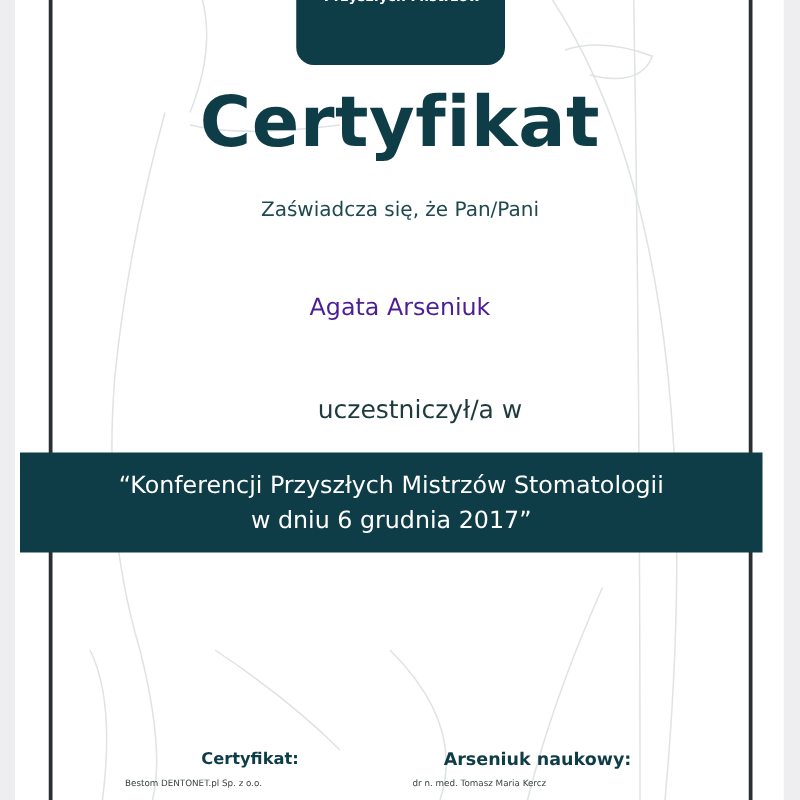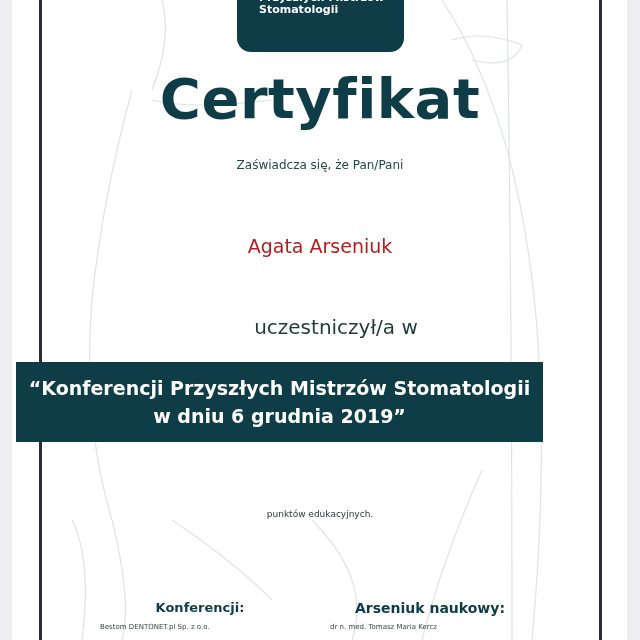--- a/index.html
+++ b/index.html
@@ -25,26 +25,26 @@
       box-sizing: border-box;
     }
     .tab span { display: block; }
     .title {
       position: absolute; left: 0; width: 640px; top: 66px; text-align: center;
       font-size: 56px; font-weight: bold; color: #0e3d47; letter-spacing: 0.5px;
     }
     .line {
       position: absolute; left: 0; width: 640px; text-align: center; color: #1b3a3d;
     }
-    .attest { top: 158px; font-size: 12px; color: #1e4a4f; }
-    .name { top: 235px; font-size: 19px; color: #b91c1c; }
+    .attest { top: 158px; font-size: 16px; color: #1e4a4f; }
+    .name { top: 235px; font-size: 19px; color: #4c1d95; }
     .took { top: 315px; font-size: 20px; color: #1e3a3d; margin-left: 16px; }
     .banner {
-      position: absolute; left: 16px; top: 362px; width: 527px; height: 80px;
-      background: #0e3d47; color: #fff; text-align: center; font-weight: bold;
+      position: absolute; left: 16px; top: 362px; width: 594px; height: 80px;
+      background: #0e3d47; color: #fff; text-align: center; font-weight: normal;
       font-size: 19px; line-height: 28px; padding-top: 12px; box-sizing: border-box;
     }
     .banner span { display: block; }
     .legal {
       position: absolute; left: 80px; width: 480px; top: 508px; text-align: center;
       font-size: 9px; line-height: 12px; color: #2d3a3c;
     }
     .sig-title {
       position: absolute; font-weight: bold; font-size: 13px; color: #0e3d47; text-align: center;
     }
@@ -73,34 +73,32 @@
       <path d="M300 520 Q360 580 340 640"></path>
       <path d="M470 470 Q430 560 410 640"></path>
     </g>
   </svg>
 
   <div class="frame-line frame-left"></div>
   <div class="frame-line frame-right"></div>
 
   <div class="tab">
     <span style="margin-top:2px">Przyszłych Mistrzów</span>
-    <span>Stomatologii</span>
   </div>
 </div>
 
 <div class="title">Certyfikat</div>
 <div class="line attest">Zaświadcza się, że Pan/Pani</div>
 <div class="line name">Agata Arseniuk</div>
 <div class="line took">uczestniczył/a w</div>
 
 <div class="banner">
   <span>“Konferencji Przyszłych Mistrzów  Stomatologii</span>
-  <span>w dniu 6 grudnia 2019”</span>
+  <span>w dniu 6 grudnia 2017”</span>
 </div>
 
 <div class="legal">
-  <div>punktów edukacyjnych.</div>
 </div>
 
-<div class="sig-title org-title">Konferencji:</div>
+<div class="sig-title org-title">Certyfikat:</div>
 <div class="sig-sub org-sub">Bestom DENTONET.pl Sp. z o.o.</div>
 <div class="sig-title dir-title">Arseniuk naukowy:</div>
 <div class="sig-sub dir-sub">dr n. med. Tomasz Maria Kercz</div>
 
 </body></html>

